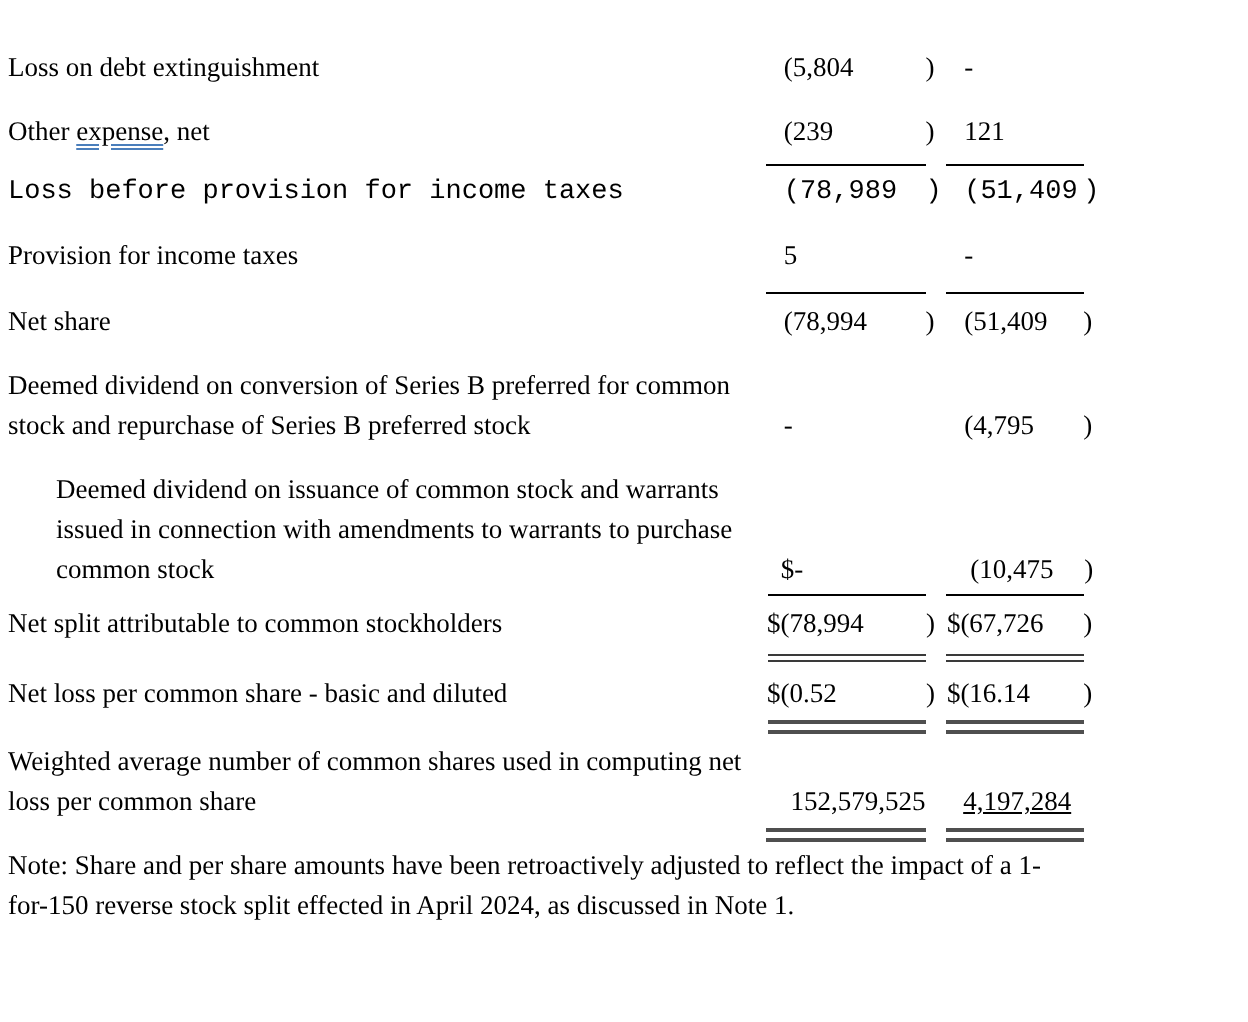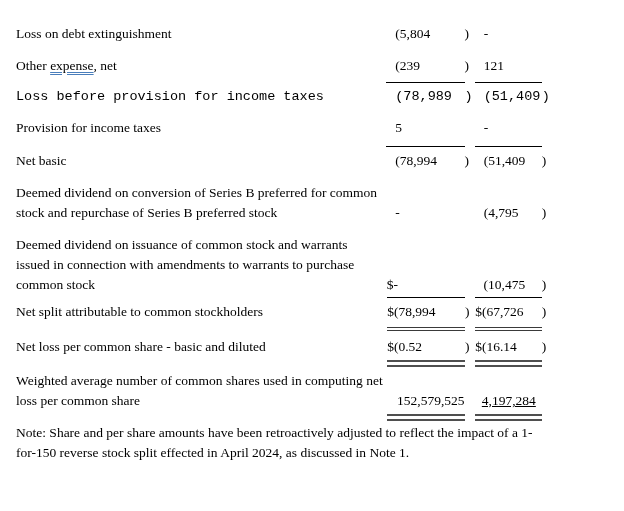--- a/index.html
+++ b/index.html
@@ -1,21 +1,21 @@
 <!DOCTYPE html>
 <html><head>
 <meta charset="utf-8">
 <style>
   html, body { margin: 0; padding: 0; background: #ffffff; }
   body {
     width: 624px; height: 511px; overflow: hidden;
     font-family: "Liberation Serif", "DejaVu Serif", serif;
     font-size: 13.5px; line-height: 20px; color: #000000;
   }
-  .doc { box-sizing: border-box; width: 552px; height: 511px; padding: 24px 0 0 16px; border-radius: 21px; }
+  .doc { box-sizing: border-box; width: 552px; height: 511px; padding: 24px 0 0 4px; border-radius: 21px; }
   .row { display: flex; align-items: flex-start; }
   .lbl { width: 401px; }
   .lblpad { padding-top: 5px; }
   .cell { box-sizing: border-box; display: flex; justify-content: space-between; white-space: nowrap; }
   .v1 { width: 84px; }
   .p1 { width: 11px; }
   .v2 { width: 72px; }
   .p2 { width: 11px; }
   .indent { padding-left: 9px; }
   .rt { border-top: 1px solid #000000; padding-top: 4px; }
@@ -72,42 +72,42 @@
         <div class="cell v1 indent">
           <span>5</span>
         </div>
         <div class="cell p1"></div>
         <div class="cell v2 indent">
           <span>-</span>
         </div>
         <div class="cell p2"></div>
       </div>
       <div class="row" style="margin-top: 8px;">
-        <div class="lbl lblpad">Net basic</div>
+        <div class="lbl lblpad">Net share</div>
         <div class="cell v1 rt indent">
           <span>(78,994</span>
         </div>
         <div class="cell p1" style="padding-top: 5px;">)</div>
         <div class="cell v2 rt indent">
           <span>(51,409</span>
         </div>
         <div class="cell p2" style="padding-top: 5px;">)</div>
       </div>
       <div class="row" style="margin-top: 12px;">
         <div class="lbl">Deemed dividend on conversion of Series B preferred for common<br>stock and repurchase of Series B preferred stock</div>
         <div class="cell v1 indent" style="margin-top: 20px;">
           <span>-</span>
         </div>
         <div class="cell p1" style="margin-top: 20px;"></div>
         <div class="cell v2 indent" style="margin-top: 20px;">
           <span>(4,795</span>
         </div>
         <div class="cell p2" style="margin-top: 20px;">)</div>
       </div>
-      <div class="row" style="margin-top: 12px;">
+      <div class="row" style="margin-top: 12px; margin-left: 24px;">
         <div class="lbl">Deemed dividend on issuance of common stock and warrants<br>issued in connection with amendments to warrants to purchase<br>common stock</div>
         <div class="cell v1" style="margin-top: 40px;">
           <span>$-</span>
         </div>
         <div class="cell p1" style="margin-top: 40px;"></div>
         <div class="cell v2 indent" style="margin-top: 40px;">
           <span>(10,475</span>
         </div>
         <div class="cell p2" style="margin-top: 40px;">)</div>
       </div>

